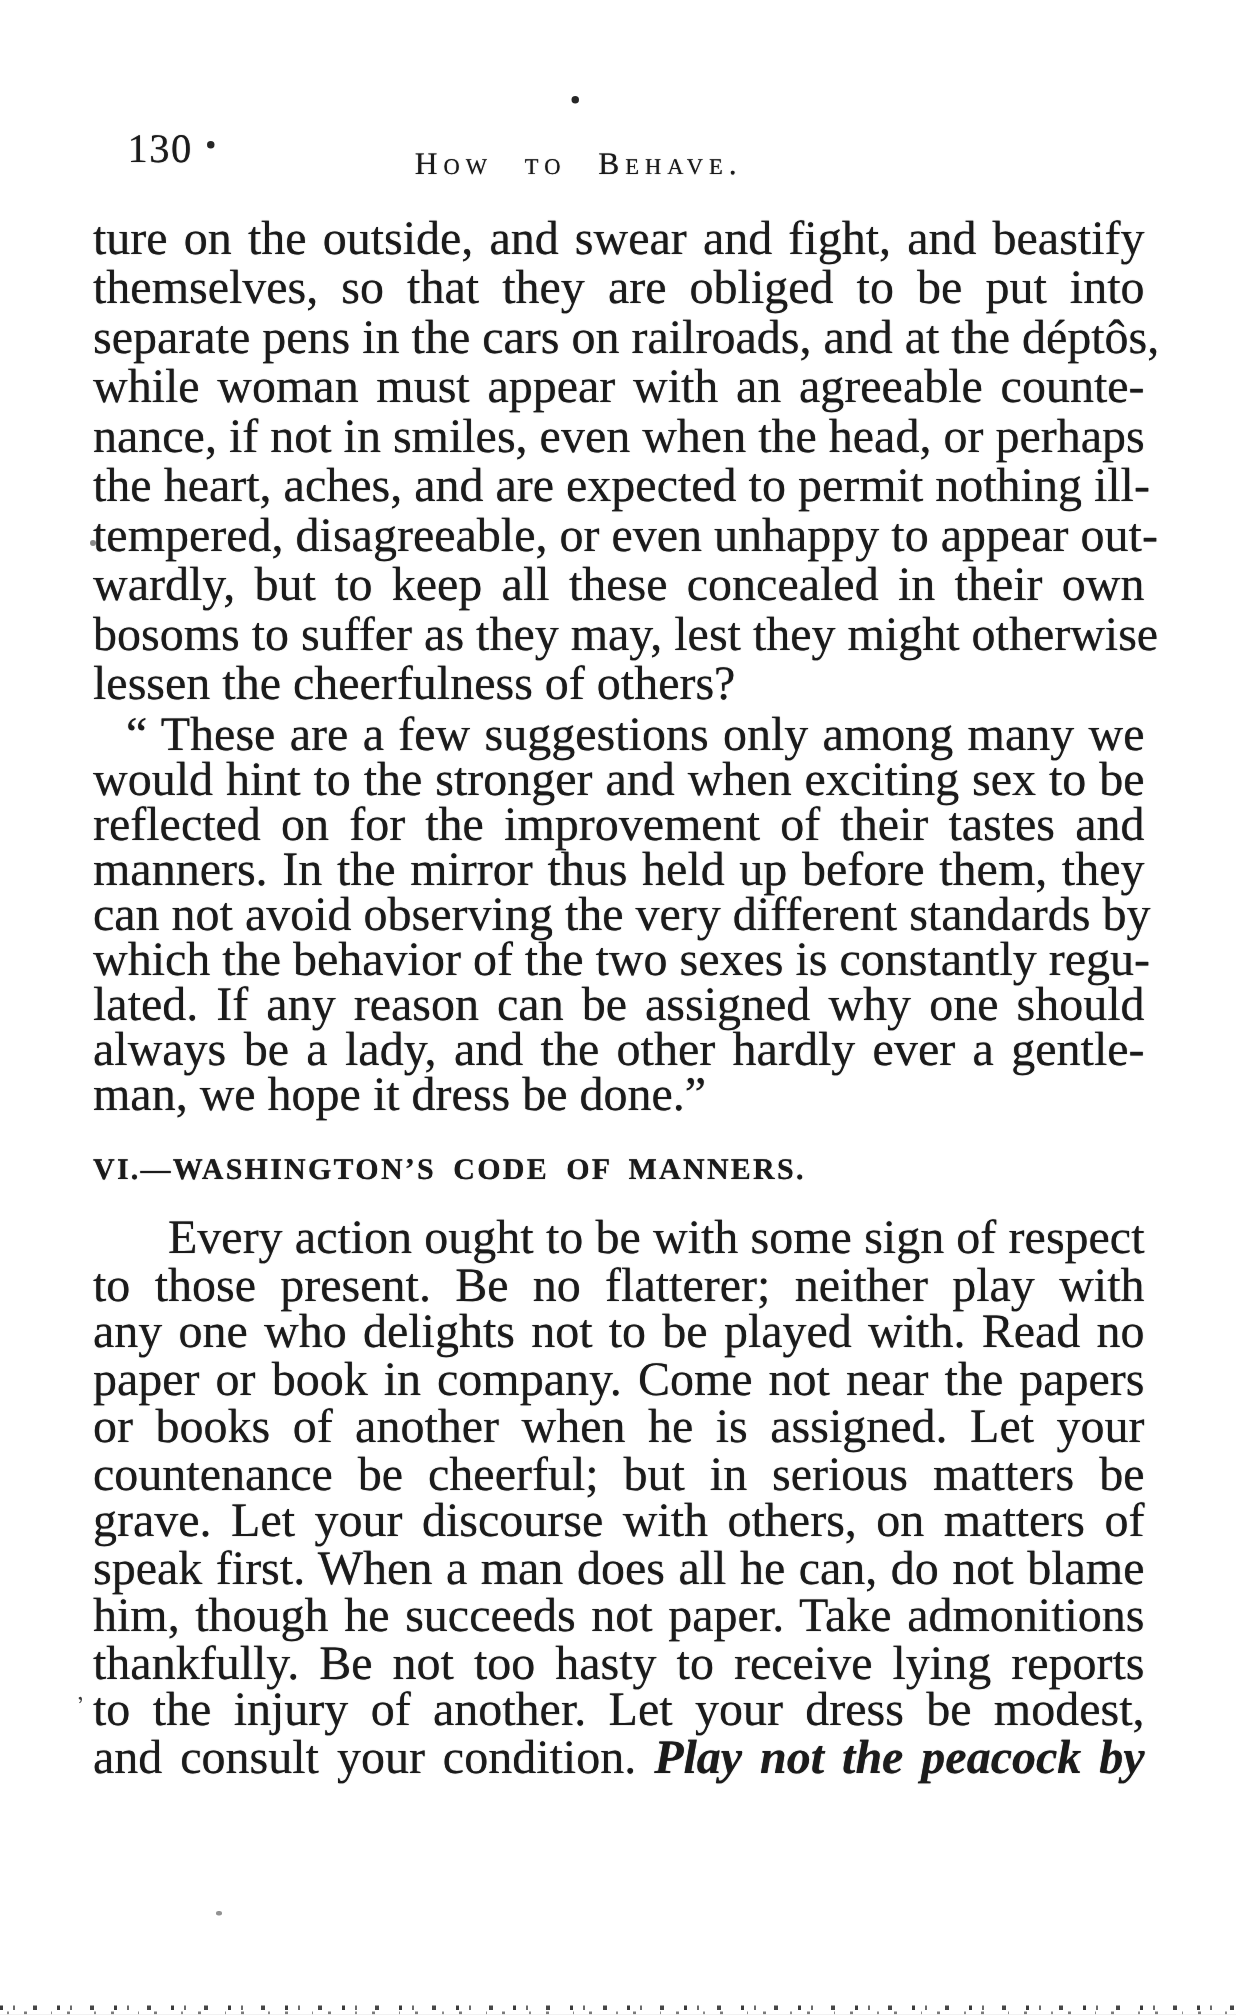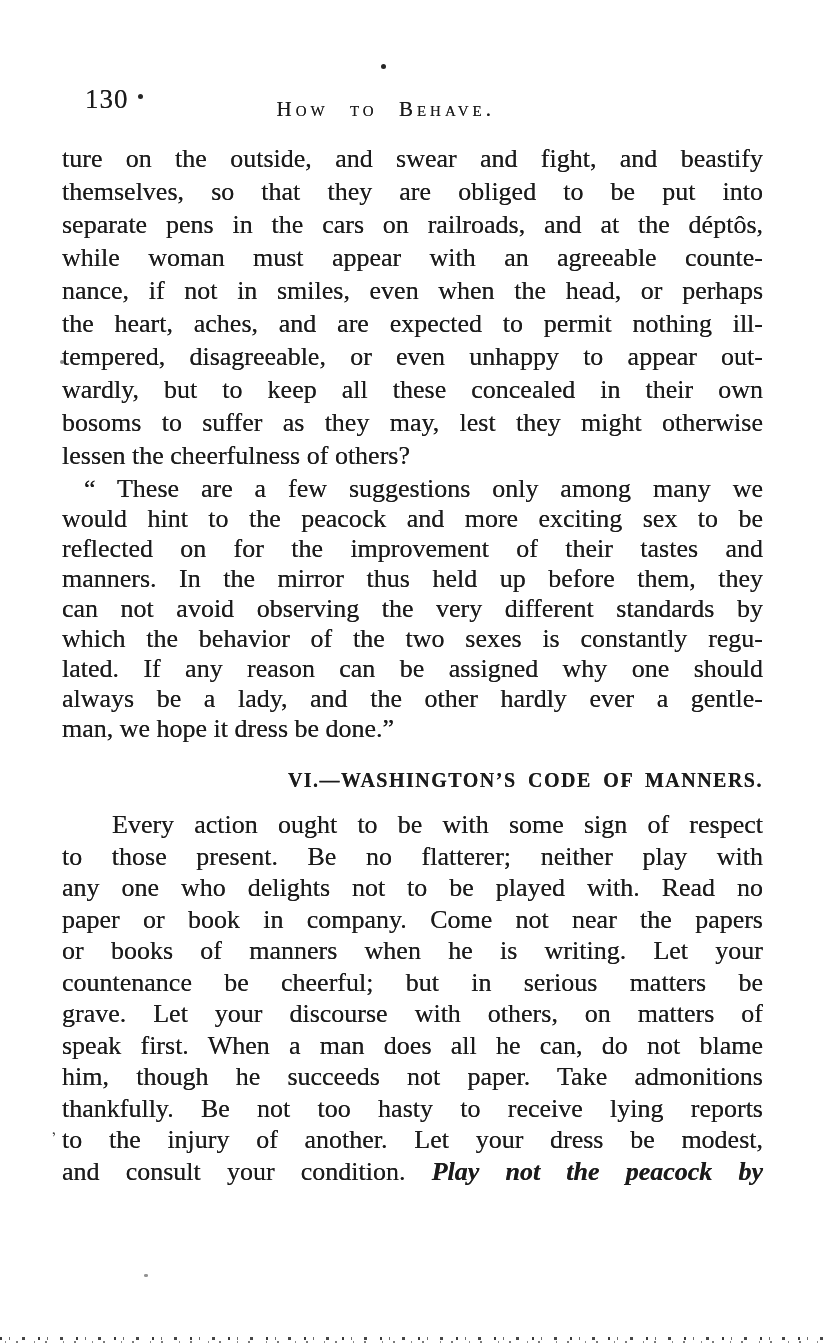--- a/index.html
+++ b/index.html
@@ -7,30 +7,30 @@
     position:relative; width:824px; height:1343px; margin:0 auto;
     background:#ffffff; overflow:hidden;
     font-family:"Liberation Serif", serif; color:#1b1b1b;
   }
   .ink { text-shadow:0 0 0.6px rgba(10,10,10,0.75); }
   .page-number { position:absolute; left:85px; top:84px; font-size:27px; letter-spacing:1px; }
   .running-title {
     position:absolute; top:97px; left:50%; transform:translateX(-62%);
     font-variant:small-caps; font-size:21px; letter-spacing:4px; word-spacing:12px; white-space:nowrap;
   }
-  .para { position:absolute; left:62px; width:701px; font-size:26px; }
+  .para { position:absolute; left:62px; width:701px; font-size:32px; }
   .p1 { top:142px; line-height:33px; }
   .p2 { top:474px; line-height:30px; }
   .p3 { top:809px; line-height:31.5px; }
   .line { text-align:justify; text-align-last:justify; white-space:nowrap; }
   .line-end { text-align-last:left; }
   .ind1 { text-indent:22px; }
   .ind2 { text-indent:50px; }
   .section-heading {
-    position:absolute; top:769px; left:62px; width:701px; text-align:right;
+    position:absolute; top:769px; left:62px; width:701px; text-align:left;
     font-weight:bold; font-size:20px; letter-spacing:1.5px; word-spacing:5px; white-space:nowrap;
   }
   .italic-run { font-style:italic; font-weight:bold; }
   .speck { position:absolute; background:#262626; border-radius:50%; }
   .speck-a { left:138px; top:94px; width:5px; height:5px; }
   .speck-b { left:381px; top:64px; width:5px; height:5px; }
   .speck-c { left:60px; top:360px; width:4px; height:4px; opacity:.55; }
   .speck-d { left:144px; top:1274px; width:4px; height:3px; opacity:.5; border-radius:40%; }
   .comma-speck {
     position:absolute; left:50px; top:1120px; font-size:16px; color:#3a3a3a;
@@ -66,38 +66,38 @@
     <div class="line">nance, if not in smiles, even when the head, or perhaps</div>
     <div class="line">the heart, aches, and are expected to permit nothing ill-</div>
     <div class="line">tempered, disagreeable, or even unhappy to appear out-</div>
     <div class="line">wardly, but to keep all these concealed in their own</div>
     <div class="line">bosoms to suffer as they may, lest they might otherwise</div>
     <div class="line line-end">lessen the cheerfulness of others?</div>
   </div>
 
   <div class="para p2 ink">
     <div class="line ind1">“ These are a few suggestions only among many we</div>
-    <div class="line">would hint to the peacock and more exciting sex to be</div>
+    <div class="line">would hint to the stronger and when exciting sex to be</div>
     <div class="line">reflected on for the improvement of their tastes and</div>
     <div class="line">manners.  In the mirror thus held up before them, they</div>
     <div class="line">can not avoid observing the very different standards by</div>
     <div class="line">which the behavior of the two sexes is constantly regu-</div>
     <div class="line">lated.  If any reason can be assigned why one should</div>
     <div class="line">always be a lady, and the other hardly ever a gentle-</div>
     <div class="line line-end">man, we hope it dress be done.”</div>
   </div>
 
   <div class="section-heading ink">VI.—WASHINGTON’S CODE OF MANNERS.</div>
 
   <div class="para p3 ink">
     <div class="line ind2">Every action ought to be with some sign of respect</div>
     <div class="line">to those present.  Be no flatterer; neither play with</div>
     <div class="line">any one who delights not to be played with.  Read no</div>
     <div class="line">paper or book in company.  Come not near the papers</div>
-    <div class="line">or books of manners when he is writing.  Let your</div>
+    <div class="line">or books of another when he is assigned.  Let your</div>
     <div class="line">countenance be cheerful; but in serious matters be</div>
     <div class="line">grave.  Let your discourse with others, on matters of</div>
     <div class="line">speak first.  When a man does all he can, do not blame</div>
     <div class="line">him, though he succeeds not paper.  Take admonitions</div>
     <div class="line">thankfully.  Be not too hasty to receive lying reports</div>
     <div class="line">to the injury of another.  Let your dress be modest,</div>
     <div class="line"><span>and consult your condition.</span> <span class="italic-run">Play not the peacock by</span></div>
   </div>
 
   <div class="speck speck-a"></div>

